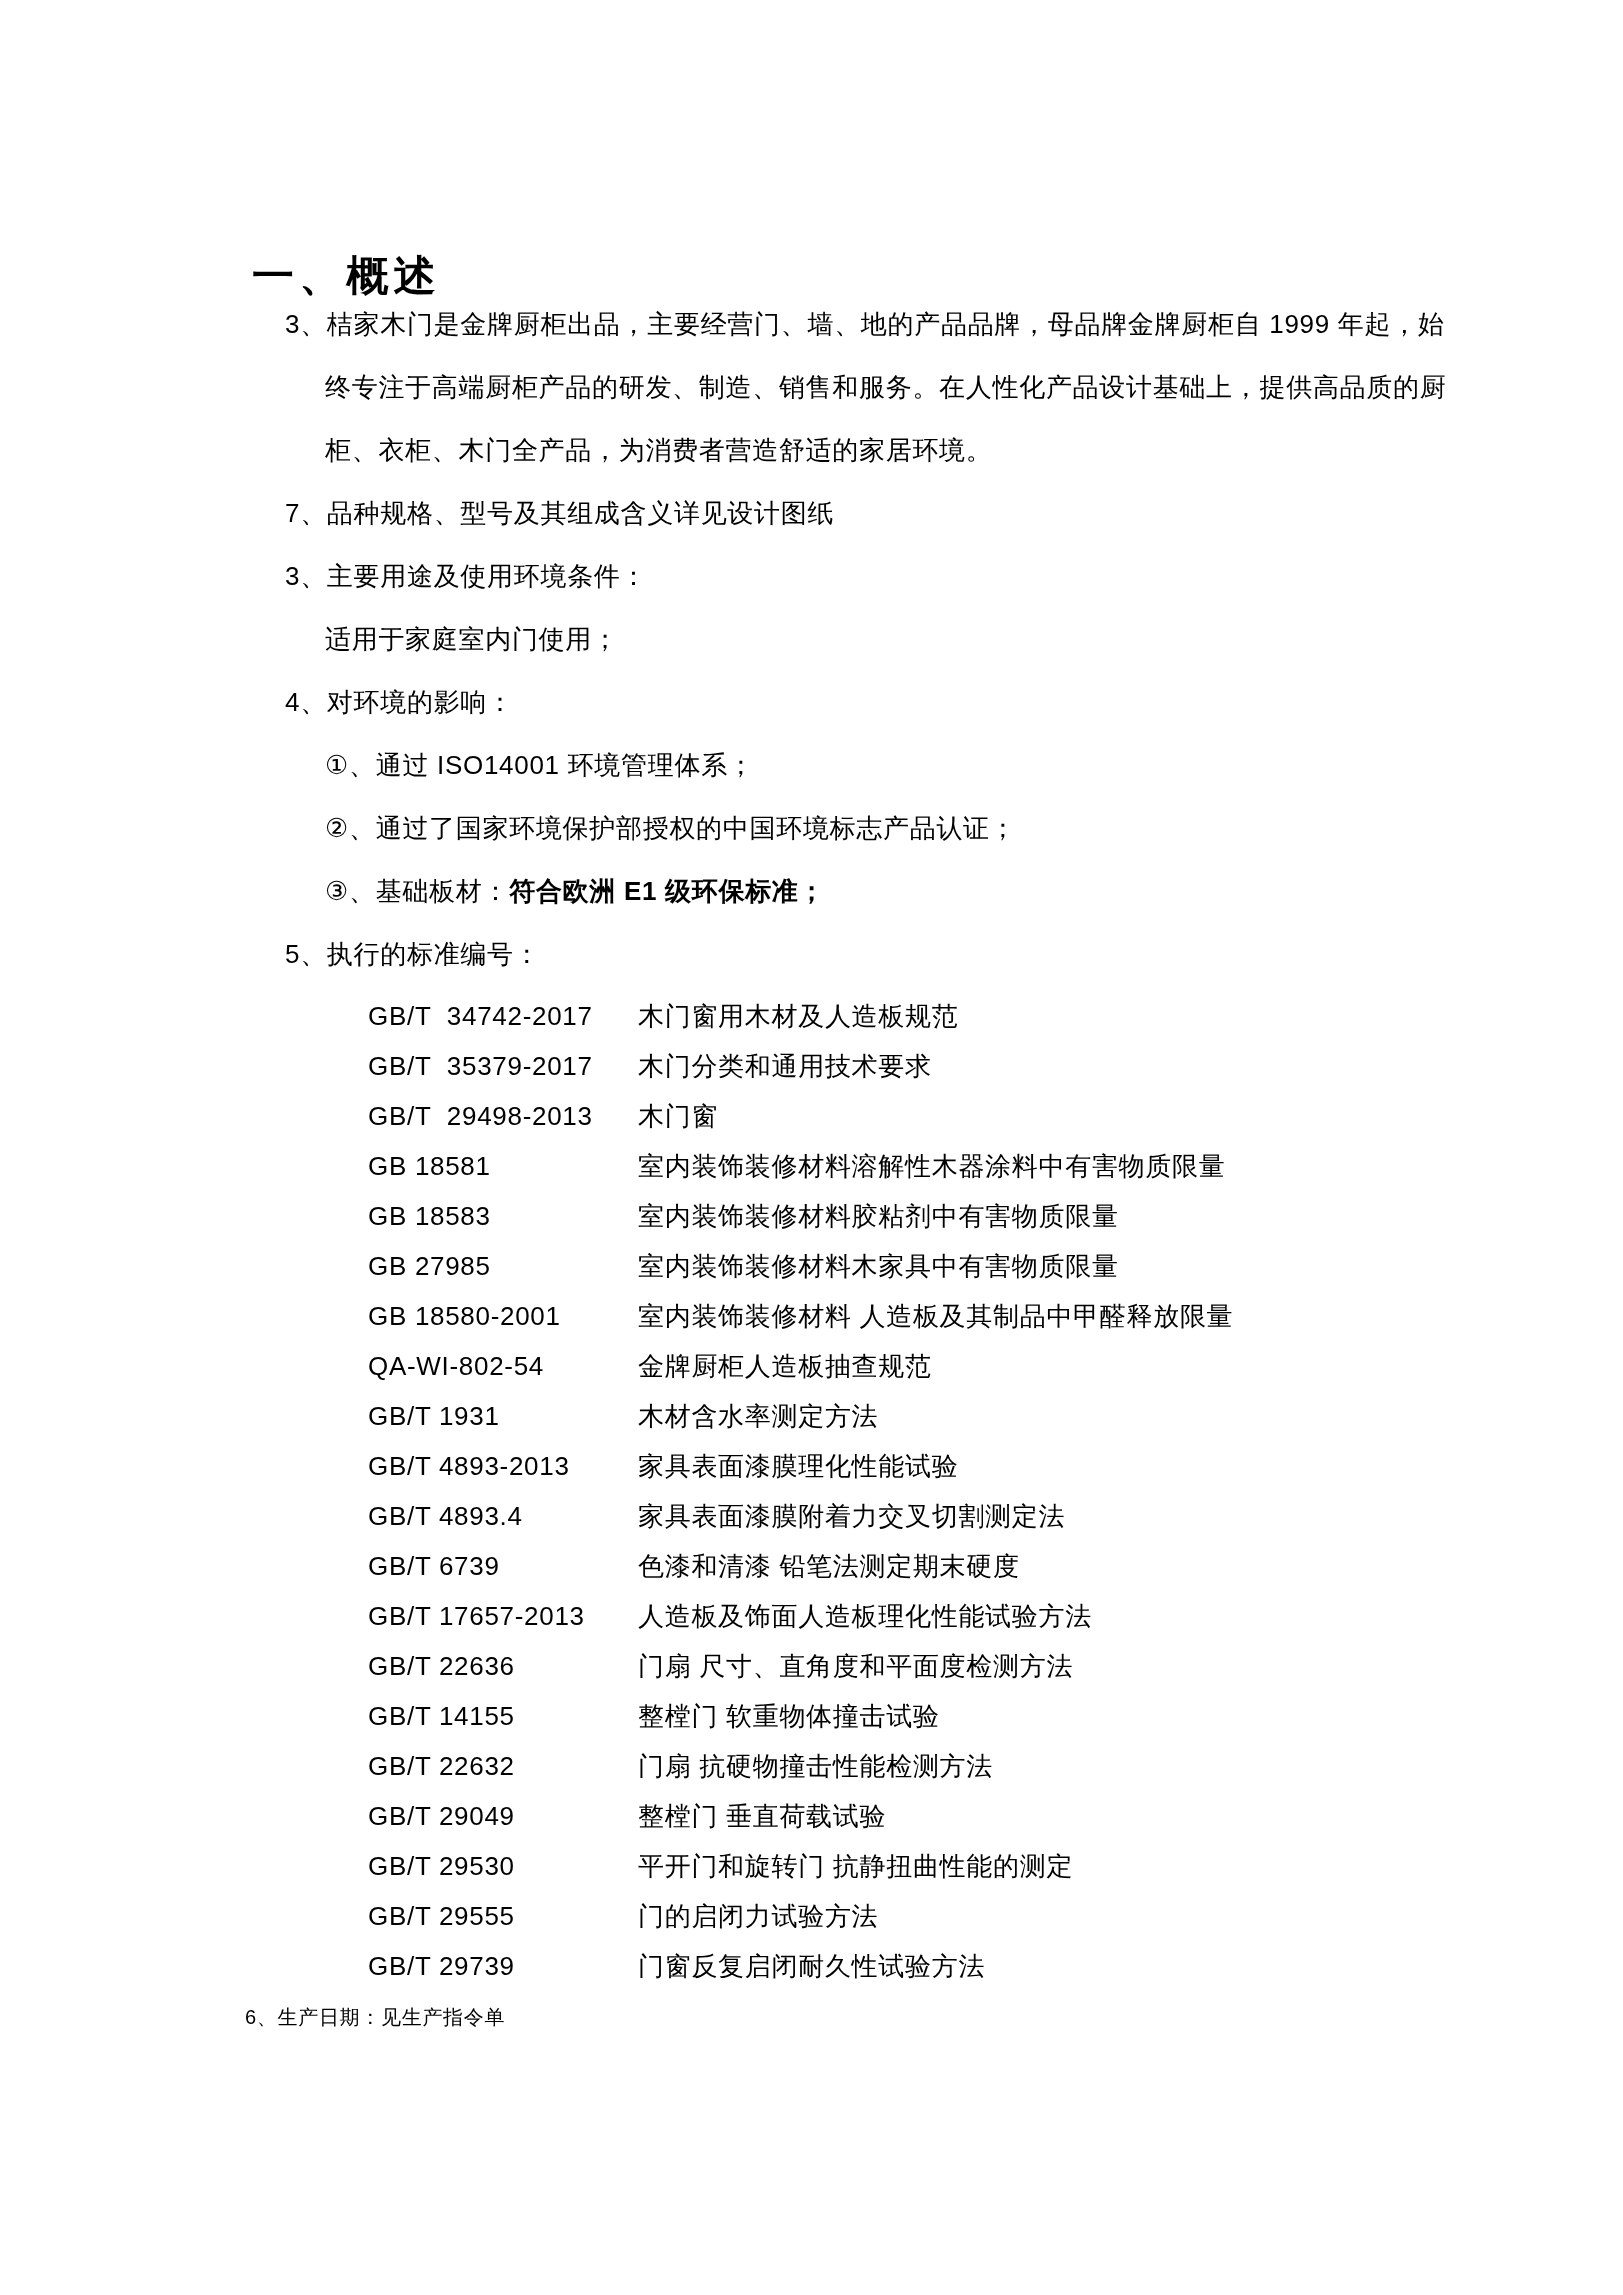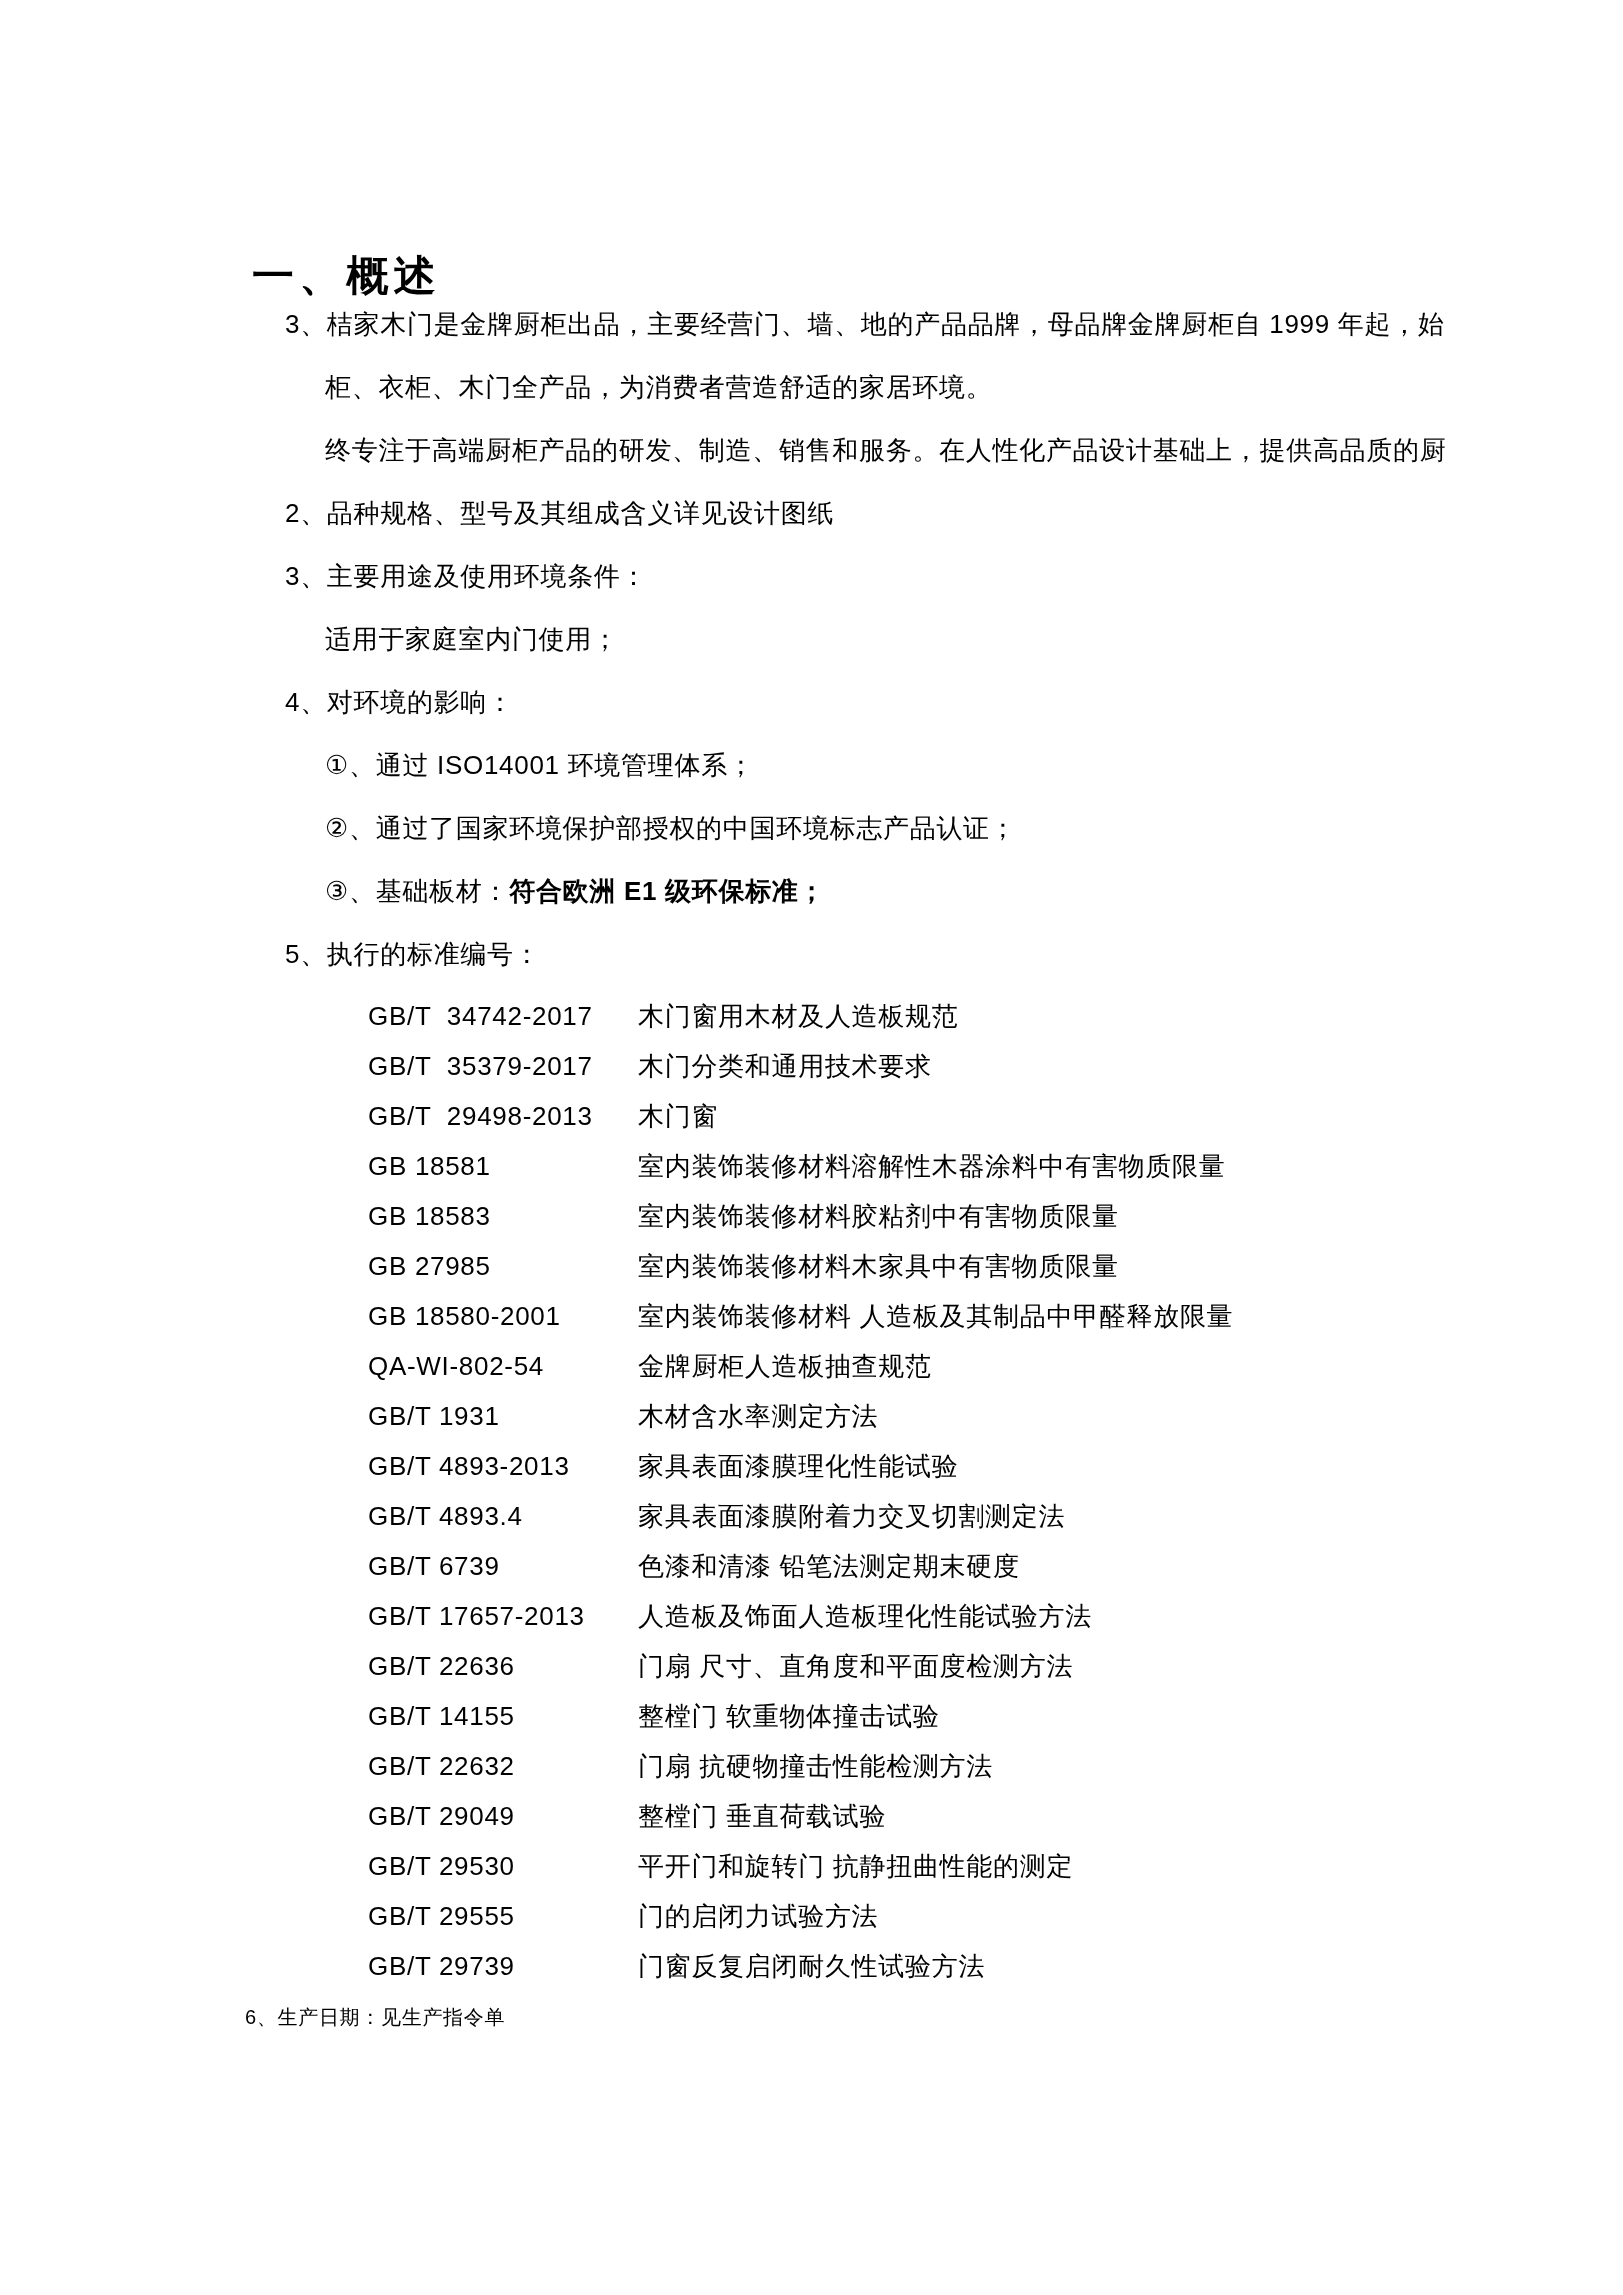--- a/index.html
+++ b/index.html
@@ -72,23 +72,23 @@
     letter-spacing: 0.7px;
   }
 </style>
 </head>
 <body>
 
 <h1 class="doc-title">一、概述</h1>
 
 <div class="intro" id="intro">
     <div class="line num"><span>3、桔家木门是金牌厨柜出品，主要经营门、墙、地的产品品牌，母品牌金牌厨柜自 1999 年起，始</span></div>
+    <div class="line cont"><span>终专注于高端厨柜产品的研发、制造、销售和服务。在人性化产品设计基础上，提供高品质的厨</span></div>
     <div class="line cont"><span>柜、衣柜、木门全产品，为消费者营造舒适的家居环境。</span></div>
-    <div class="line cont"><span>终专注于高端厨柜产品的研发、制造、销售和服务。在人性化产品设计基础上，提供高品质的厨</span></div>
-    <div class="line num"><span>2、品种规格、型号及其组成含义详见设计图纸</span></div>
+    <div class="line num"><span>7、品种规格、型号及其组成含义详见设计图纸</span></div>
     <div class="line num"><span>3、主要用途及使用环境条件：</span></div>
     <div class="line cont"><span>适用于家庭室内门使用；</span></div>
     <div class="line num"><span>4、对环境的影响：</span></div>
     <div class="line cont"><span>①、通过 ISO14001 环境管理体系；</span></div>
     <div class="line cont"><span>②、通过了国家环境保护部授权的中国环境标志产品认证；</span></div>
     <div class="line cont"><span>③、基础板材：</span><span class="bold-seg">符合欧洲 E1 级环保标准；</span></div>
     <div class="line num"><span>5、执行的标准编号：</span></div>
   </div>
 
 <div class="standards" id="standards">

